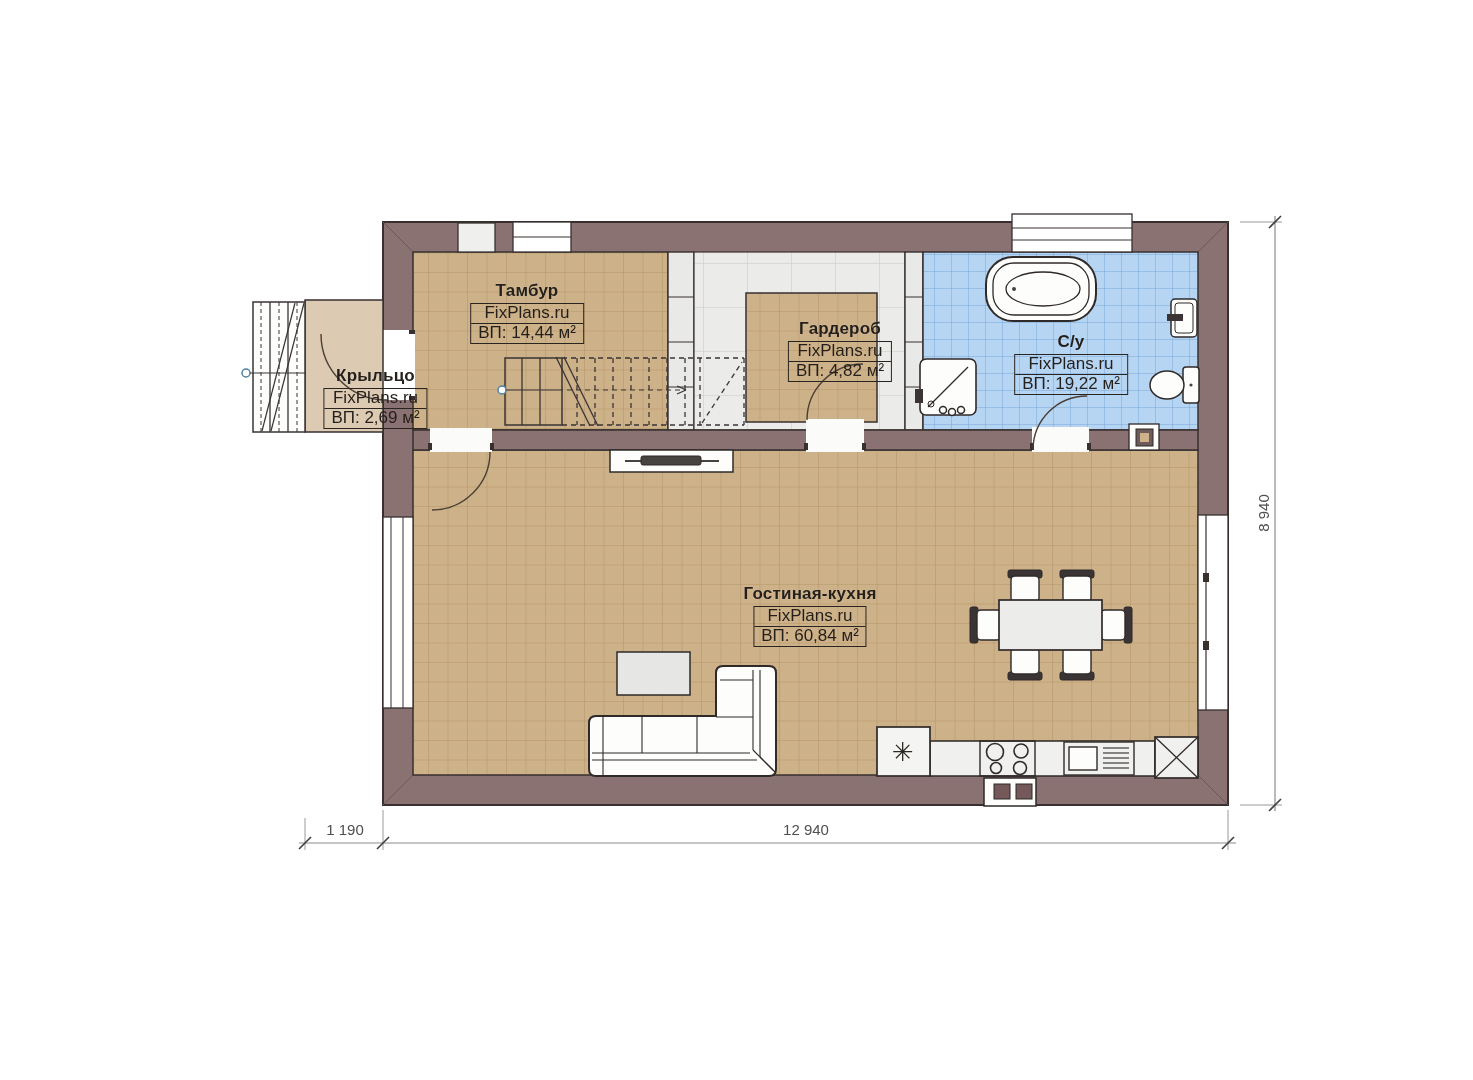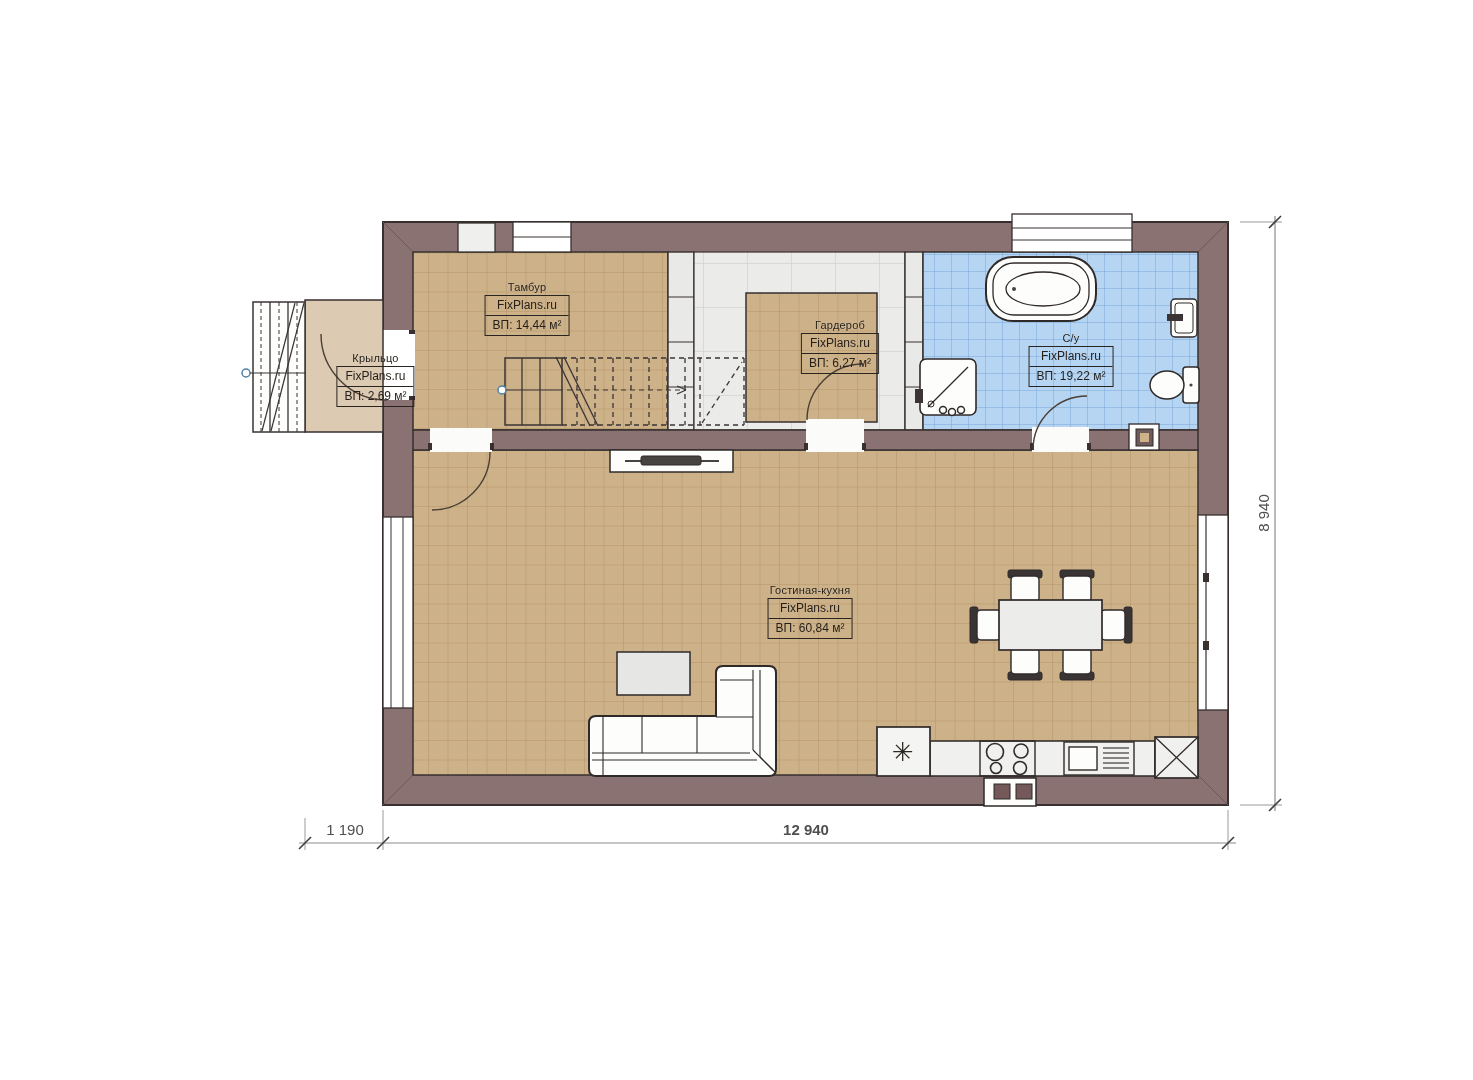--- a/index.html
+++ b/index.html
@@ -1,21 +1,21 @@
 <!DOCTYPE html>
 <html><head>
 <meta charset="utf-8">
 <style>
   html,body{margin:0;padding:0;background:#ffffff;}
   body{width:1473px;height:1080px;position:relative;font-family:"Liberation Sans",sans-serif;overflow:hidden;}
   #plan-svg{position:absolute;left:0;top:0;}
   .room-label{position:absolute;transform:translateX(-50%);text-align:center;color:#241f1a;z-index:6;white-space:nowrap;}
-  .room-title{font-weight:normal;font-size:11px;letter-spacing:.2px;margin-bottom:2px;text-shadow:0 0 2px rgba(255,255,255,.25);}
+  .room-title{font-weight:bold;font-size:17px;letter-spacing:.2px;margin-bottom:2px;text-shadow:0 0 2px rgba(255,255,255,.25);}
   .room-box{display:inline-block;border:1.6px solid #2a2420;}
-  .room-box .row{font-size:12px;padding:1px 7px 2px;line-height:16px;}
+  .room-box .row{font-size:17px;padding:1px 7px 2px;line-height:16px;}
   .room-box .row.brand{border-bottom:1.6px solid #2a2420;}
   .dim-label{position:absolute;font-size:15px;color:#4f4f4f;transform:translateX(-50%);z-index:6;white-space:nowrap;}
   .dim-label.vertical{transform:translate(-50%,-50%) rotate(-90deg);}
 </style>
 </head>
 <body>
 
 <svg id="plan-svg" width="1473" height="1080" viewBox="0 0 1473 1080" xmlns="http://www.w3.org/2000/svg">
   <defs>
     <pattern id="tanTile" width="19.5" height="19.5" patternUnits="userSpaceOnUse">
@@ -295,43 +295,43 @@
   <div class="room-box">
     <div class="row brand">FixPlans.ru</div>
     <div class="row">ВП: 14,44 м²</div>
   </div>
 </div>
 
 <div class="room-label" style="left:840px;top:319px;">
   <div class="room-title">Гардероб</div>
   <div class="room-box">
     <div class="row brand">FixPlans.ru</div>
-    <div class="row">ВП: 6,27 м²</div>
+    <div class="row">ВП: 4,82 м²</div>
   </div>
 </div>
 
 <div class="room-label" style="left:1071px;top:332px;">
   <div class="room-title">С/у</div>
   <div class="room-box">
     <div class="row brand">FixPlans.ru</div>
     <div class="row">ВП: 19,22 м²</div>
   </div>
 </div>
 
-<div class="room-label" style="left:357px;top:352px;padding-left:37px;">
+<div class="room-label" style="left:357px;top:366px;padding-left:37px;">
   <div class="room-title">Крыльцо</div>
   <div class="room-box">
     <div class="row brand">FixPlans.ru</div>
     <div class="row">ВП: 2,69 м²</div>
   </div>
 </div>
 
 <div class="room-label" style="left:810px;top:584px;">
   <div class="room-title">Гостиная-кухня</div>
   <div class="room-box">
     <div class="row brand">FixPlans.ru</div>
     <div class="row">ВП: 60,84 м²</div>
   </div>
 </div>
 
 <div class="dim-label" style="left:345px;top:821px;">1 190</div>
-<div class="dim-label" style="left:806px;top:821px;font-weight:bold;">12 940</div>
+<div class="dim-label" style="left:806px;top:821px;">12 940</div>
 <div class="dim-label vertical" style="left:1263px;top:513px;">8 940</div>
 
 </body></html>

